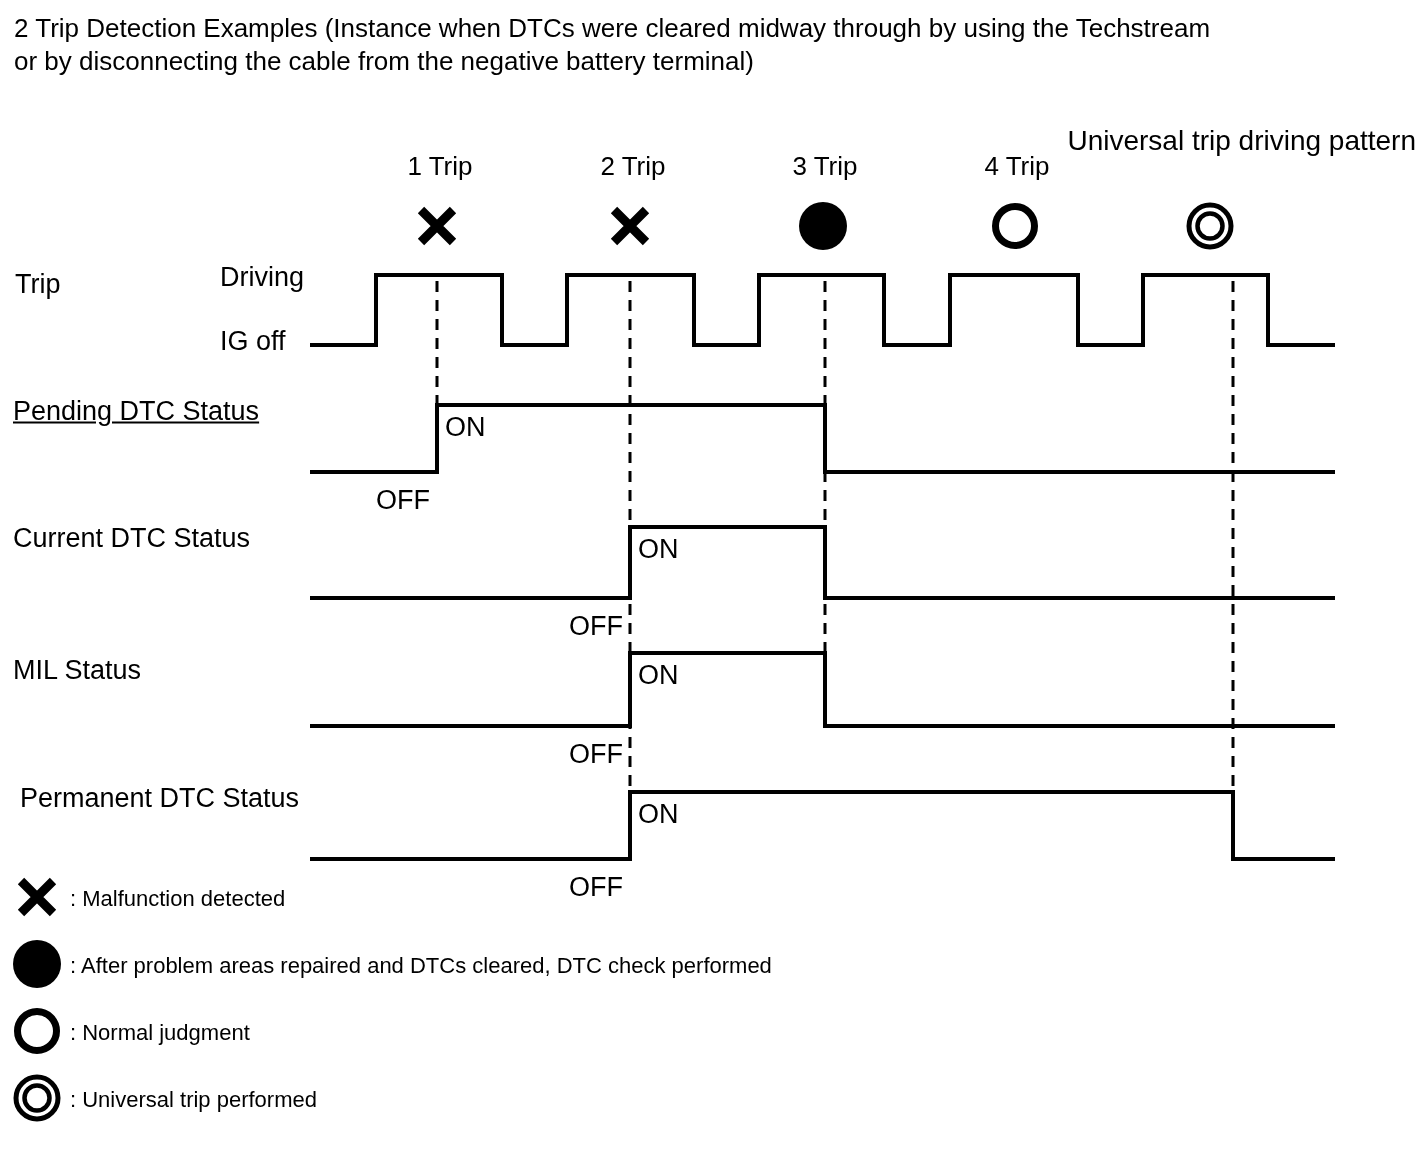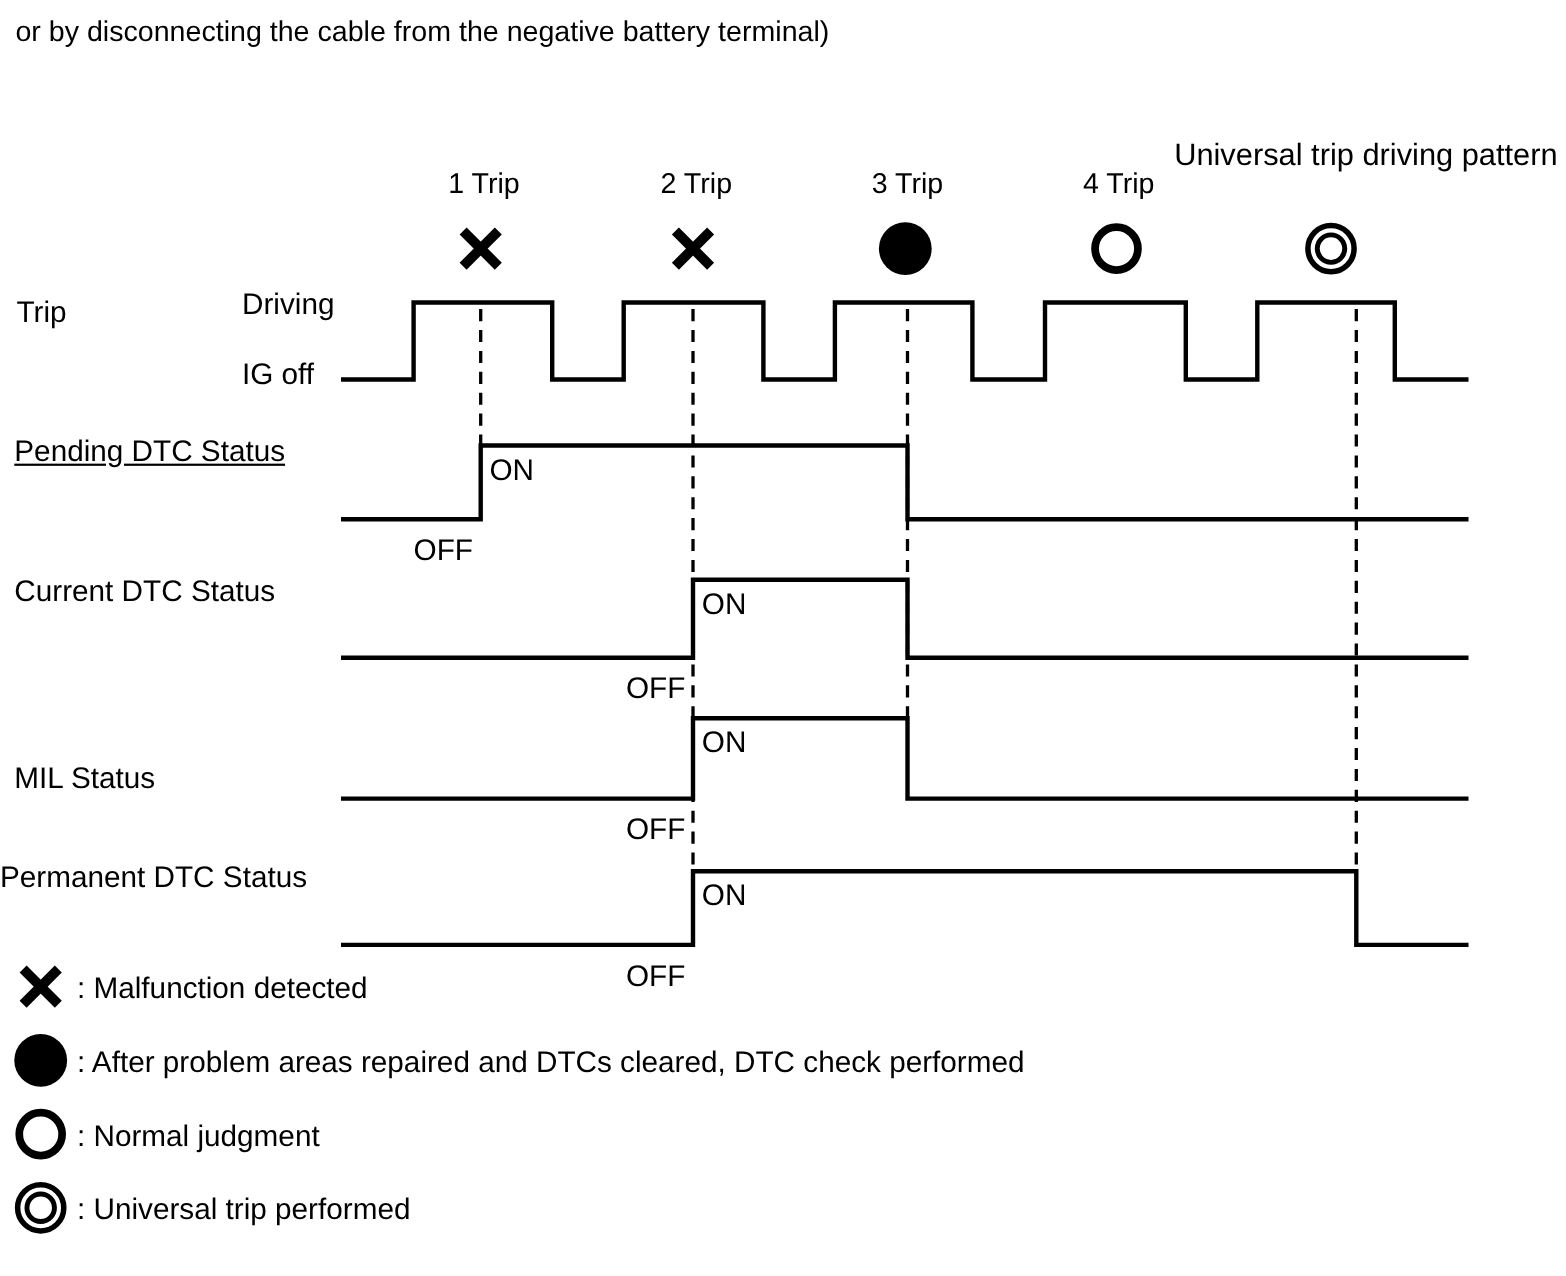--- a/index.html
+++ b/index.html
@@ -22,27 +22,28 @@
     white-space:nowrap;
     font-size:27px;
     line-height:1;
   }
   .lbl.center{transform:translate(-50%,-50%);}
   .lbl.left-mid{transform:translate(0,-50%);}
   .lbl.right-mid{transform:translate(-100%,-50%);}
   .lbl.right-top{transform:translate(-100%,0);}
   .lbl.trip-label{font-size:26px;}
   .lbl.universal{font-size:28px;}
-  .lbl.legend-text{font-size:27px;}
+  .lbl.legend-text{font-size:22px;}
 </style>
 </head>
 <body>
 
 <div class="stage">
   <div class="title">
+    <div>2 Trip Detection Examples (Instance when DTCs were cleared midway through by using the Techstream</div>
     <div>or by disconnecting the cable from the negative battery terminal)</div>
   </div>
 
   <svg id="diagram-svg" width="1424" height="1160" viewBox="0 0 1424 1160">
       <polyline points="310,345 376,345 376,275 502,275 502,345 567,345 567,275 694,275 694,345 759,345 759,275 884,275 884,345 950,345 950,275 1078,275 1078,345 1143,345 1143,275 1268,275 1268,345 1335,345" fill="none" stroke="#000000" stroke-width="4" stroke-linejoin="miter"></polyline>
       <line x1="437" y1="281" x2="437" y2="405" stroke="#000000" stroke-width="3" stroke-dasharray="11 8"></line>
       <line x1="630" y1="281" x2="630" y2="792" stroke="#000000" stroke-width="3" stroke-dasharray="11 8"></line>
       <line x1="825" y1="281" x2="825" y2="653" stroke="#000000" stroke-width="3" stroke-dasharray="11 8"></line>
       <line x1="1233" y1="281" x2="1233" y2="792" stroke="#000000" stroke-width="3" stroke-dasharray="11 8"></line>
       <polyline points="310,472 437,472 437,405 825,405 825,472 1335,472" fill="none" stroke="#000000" stroke-width="4" stroke-linejoin="miter"></polyline>
@@ -83,24 +84,24 @@
   <div id="labels">
       <div class="lbl left-mid" style="left: 15px; top: 284px;">Trip</div>
       <div class="lbl left-mid" style="left: 220px; top: 277px;">Driving</div>
       <div class="lbl left-mid" style="left: 220px; top: 341px;">IG off</div>
       <div class="lbl left-mid" style="left: 13px; top: 411px; text-decoration: underline;">Pending DTC Status</div>
       <div class="lbl " style="left: 445px; top: 414px;">ON</div>
       <div class="lbl right-top" style="left: 430px; top: 487px;">OFF</div>
       <div class="lbl left-mid" style="left: 13px; top: 538px;">Current DTC Status</div>
       <div class="lbl " style="left: 638px; top: 536px;">ON</div>
       <div class="lbl right-top" style="left: 623px; top: 613px;">OFF</div>
-      <div class="lbl left-mid" style="left: 13px; top: 670px; margin-top: 38px;">MIL Status</div>
+      <div class="lbl left-mid" style="left: 13px; top: 670px;">MIL Status</div>
       <div class="lbl " style="left: 638px; top: 662px;">ON</div>
       <div class="lbl right-top" style="left: 623px; top: 741px;">OFF</div>
-      <div class="lbl left-mid" style="left: 0; top: 798px;">Permanent DTC Status</div>
+      <div class="lbl left-mid" style="left: 20px; top: 798px;">Permanent DTC Status</div>
       <div class="lbl " style="left: 638px; top: 801px;">ON</div>
       <div class="lbl right-top" style="left: 623px; top: 874px;">OFF</div>
       <div class="lbl center trip-label" style="left: 440px; top: 166px;">1 Trip</div>
       <div class="lbl center trip-label" style="left: 633px; top: 166px;">2 Trip</div>
       <div class="lbl center trip-label" style="left: 825px; top: 166px;">3 Trip</div>
       <div class="lbl center trip-label" style="left: 1017px; top: 166px;">4 Trip</div>
       <div class="lbl right-mid universal" style="left: 1416px; top: 141px;">Universal trip driving pattern</div>
       <div class="lbl left-mid legend-text" style="left: 70px; top: 899px;">: Malfunction detected</div>
       <div class="lbl left-mid legend-text" style="left: 70px; top: 966px;">: After problem areas repaired and DTCs cleared, DTC check performed</div>
       <div class="lbl left-mid legend-text" style="left: 70px; top: 1033px;">: Normal judgment</div>

